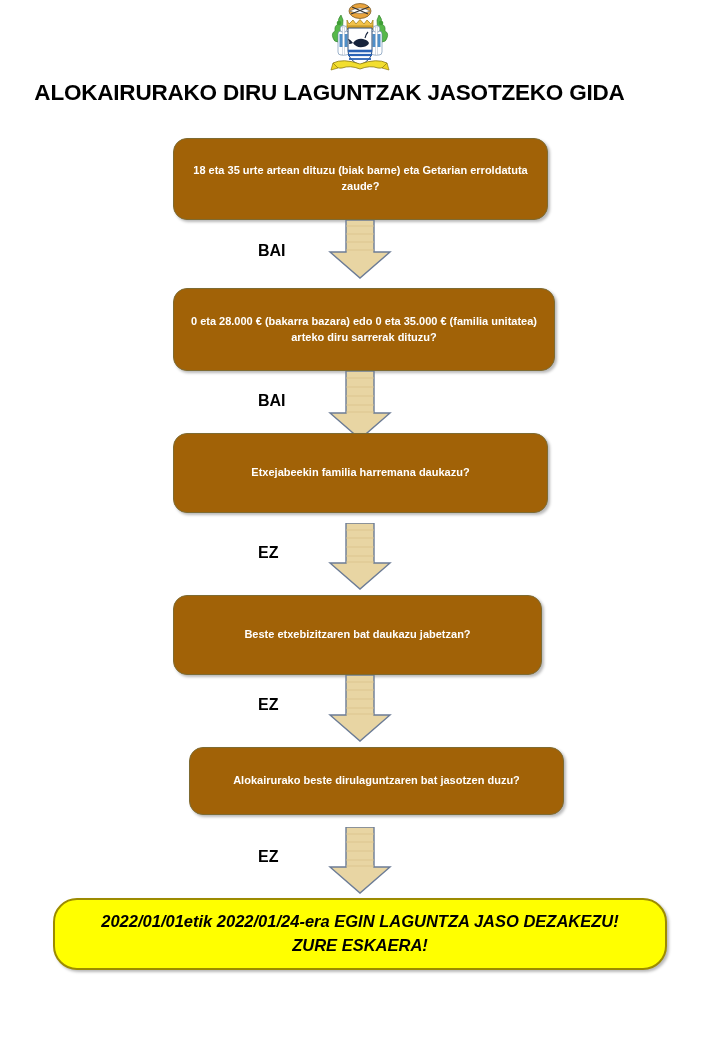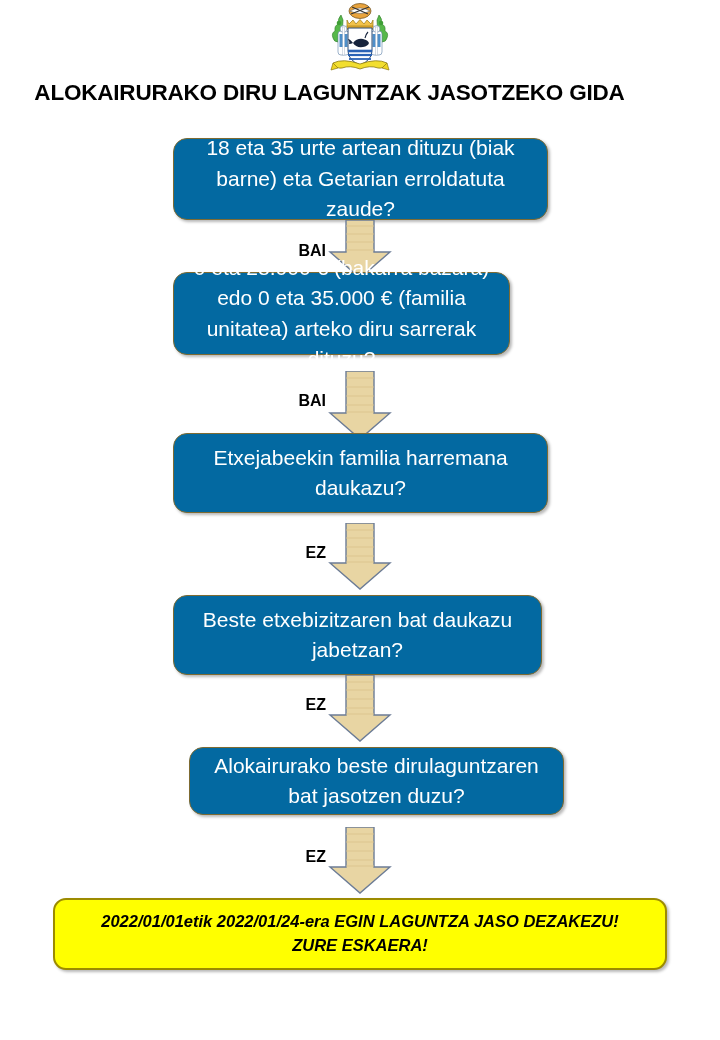--- a/index.html
+++ b/index.html
@@ -50,60 +50,60 @@
   .flow {
     position: absolute;
     top: 130px;
     left: 0;
     width: 720px;
   }
 
   .node {
     position: absolute;
     box-sizing: border-box;
-    background: #0369a1;
+    background: #a16207;
     border: 1.4px solid #7E6B32;
     border-radius: 14px;
     color: #FFFFFF;
-    font-size: 21px;
+    font-size: 11px;
     line-height: 1.45;
     text-align: center;
     display: flex;
     align-items: center;
     justify-content: center;
     padding: 4px 16px;
     box-shadow: 2px 2px 3px rgba(0,0,0,0.28);
     font-family: "Liberation Sans", "DejaVu Sans", sans-serif;
+    font-weight: bold;
   }
   .node-text { display: block; width: 100%; }
 
   .node--result {
     background: #FFFF00;
     border: 2px solid #9C8B00;
     color: #000000;
     font-weight: bold;
     font-style: italic;
     font-size: 16.5px;
-    border-radius: 13px;
+    border-radius: 24px;
   }
 
   
   .arrow {
     position: absolute;
     width: 64px;
   }
   .arrow svg { display: block; width: 100%; height: 100%; }
 
   
   .edge-label {
     position: absolute;
     font-size: 16px;
     font-weight: bold;
     color: #000000;
-    text-align: right;
     white-space: nowrap;
     font-family: "Liberation Sans", "DejaVu Sans", sans-serif;
   }
 </style>
 </head>
 <body>
 
 <div class="crest-wrap">
   <svg class="crest" viewBox="0 0 62 72">
 
@@ -159,21 +159,21 @@
   </div>
 
   <div class="edge-label" style="left:258px; top:112px; width:68px;">BAI</div>
   <div class="arrow" style="left:328px; top:90px; height:60px;">
     <svg viewBox="0 0 64 60" preserveAspectRatio="none">
       <path d="M18 0 L46 0 L46 32 L62 32 L32 58 L2 32 L18 32 Z" fill="#E8D5A3" stroke="#6C7C96" stroke-width="1.4" stroke-linejoin="miter"></path>
       <path d="M18 6 L46 6 M18 14 L46 14 M18 22 L46 22 M18 30 L46 30" stroke="#D9C28A" stroke-width="0.8"></path>
     </svg>
   </div>
 
-  <div class="node" style="left:173px; top:142px; width:337px; height:83px;">
+  <div class="node" style="left:173px; top:158px; width:382px; height:83px;">
     <span class="node-text">0 eta 28.000 € (bakarra bazara) edo 0 eta 35.000 € (familia unitatea) arteko diru sarrerak dituzu?</span>
   </div>
 
   <div class="edge-label" style="left:258px; top:262px; width:68px;">BAI</div>
   <div class="arrow" style="left:328px; top:241px; height:70px;">
     <svg viewBox="0 0 64 70" preserveAspectRatio="none">
       <path d="M18 0 L46 0 L46 42 L62 42 L32 68 L2 42 L18 42 Z" fill="#E8D5A3" stroke="#6C7C96" stroke-width="1.4" stroke-linejoin="miter"></path>
       <path d="M18 7 L46 7 M18 16 L46 16 M18 25 L46 25 M18 34 L46 34 M18 41 L46 41" stroke="#D9C28A" stroke-width="0.8"></path>
     </svg>
   </div>

